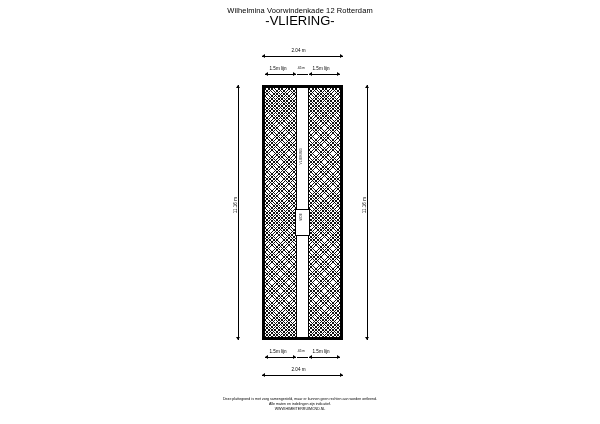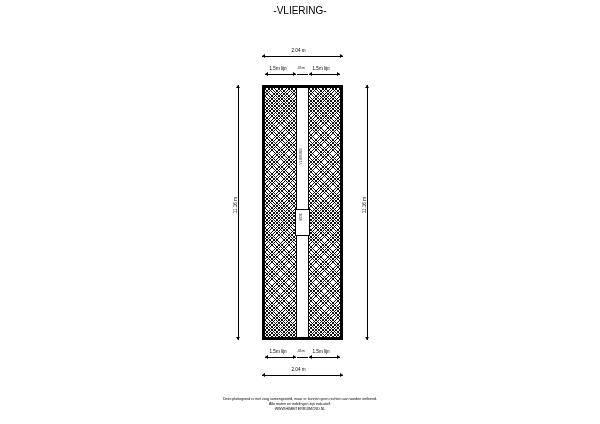--- a/index.html
+++ b/index.html
@@ -23,21 +23,21 @@
     left: 0;
     width: 600px;
     text-align: center;
   }
   #title-block .line1 {
     font-size: 7.5px;
     letter-spacing: 0.1px;
     line-height: 10px;
   }
   #title-block .line2 {
-    font-size: 10px;
+    font-size: 13px;
     line-height: 10px;
   }
 
   
   #plan {
     position: absolute;
     left: 0;
     top: 0;
     width: 600px;
     height: 424px;
@@ -189,20 +189,21 @@
     color: #000;
   }
   #footer .site {
     font-size: 3.6px;
   }
 </style>
 </head>
 <body>
 
 <div id="title-block">
+  <div class="line1">Wilhelmina Voorwindenkade 12 Rotterdam</div>
   <div class="line2">-VLIERING-</div>
 </div>
 
 <div id="plan">
 
   <div class="dim-line dim-h" style="left:262px; top:56px; width:81px;"></div>
   <div class="arrow arrow-l" style="left:262px; top:54px;"></div>
   <div class="arrow arrow-r" style="left:339.5px; top:54px;"></div>
   <div class="dim-label" style="left:290px; top:48px;">2.04 m</div>
 

